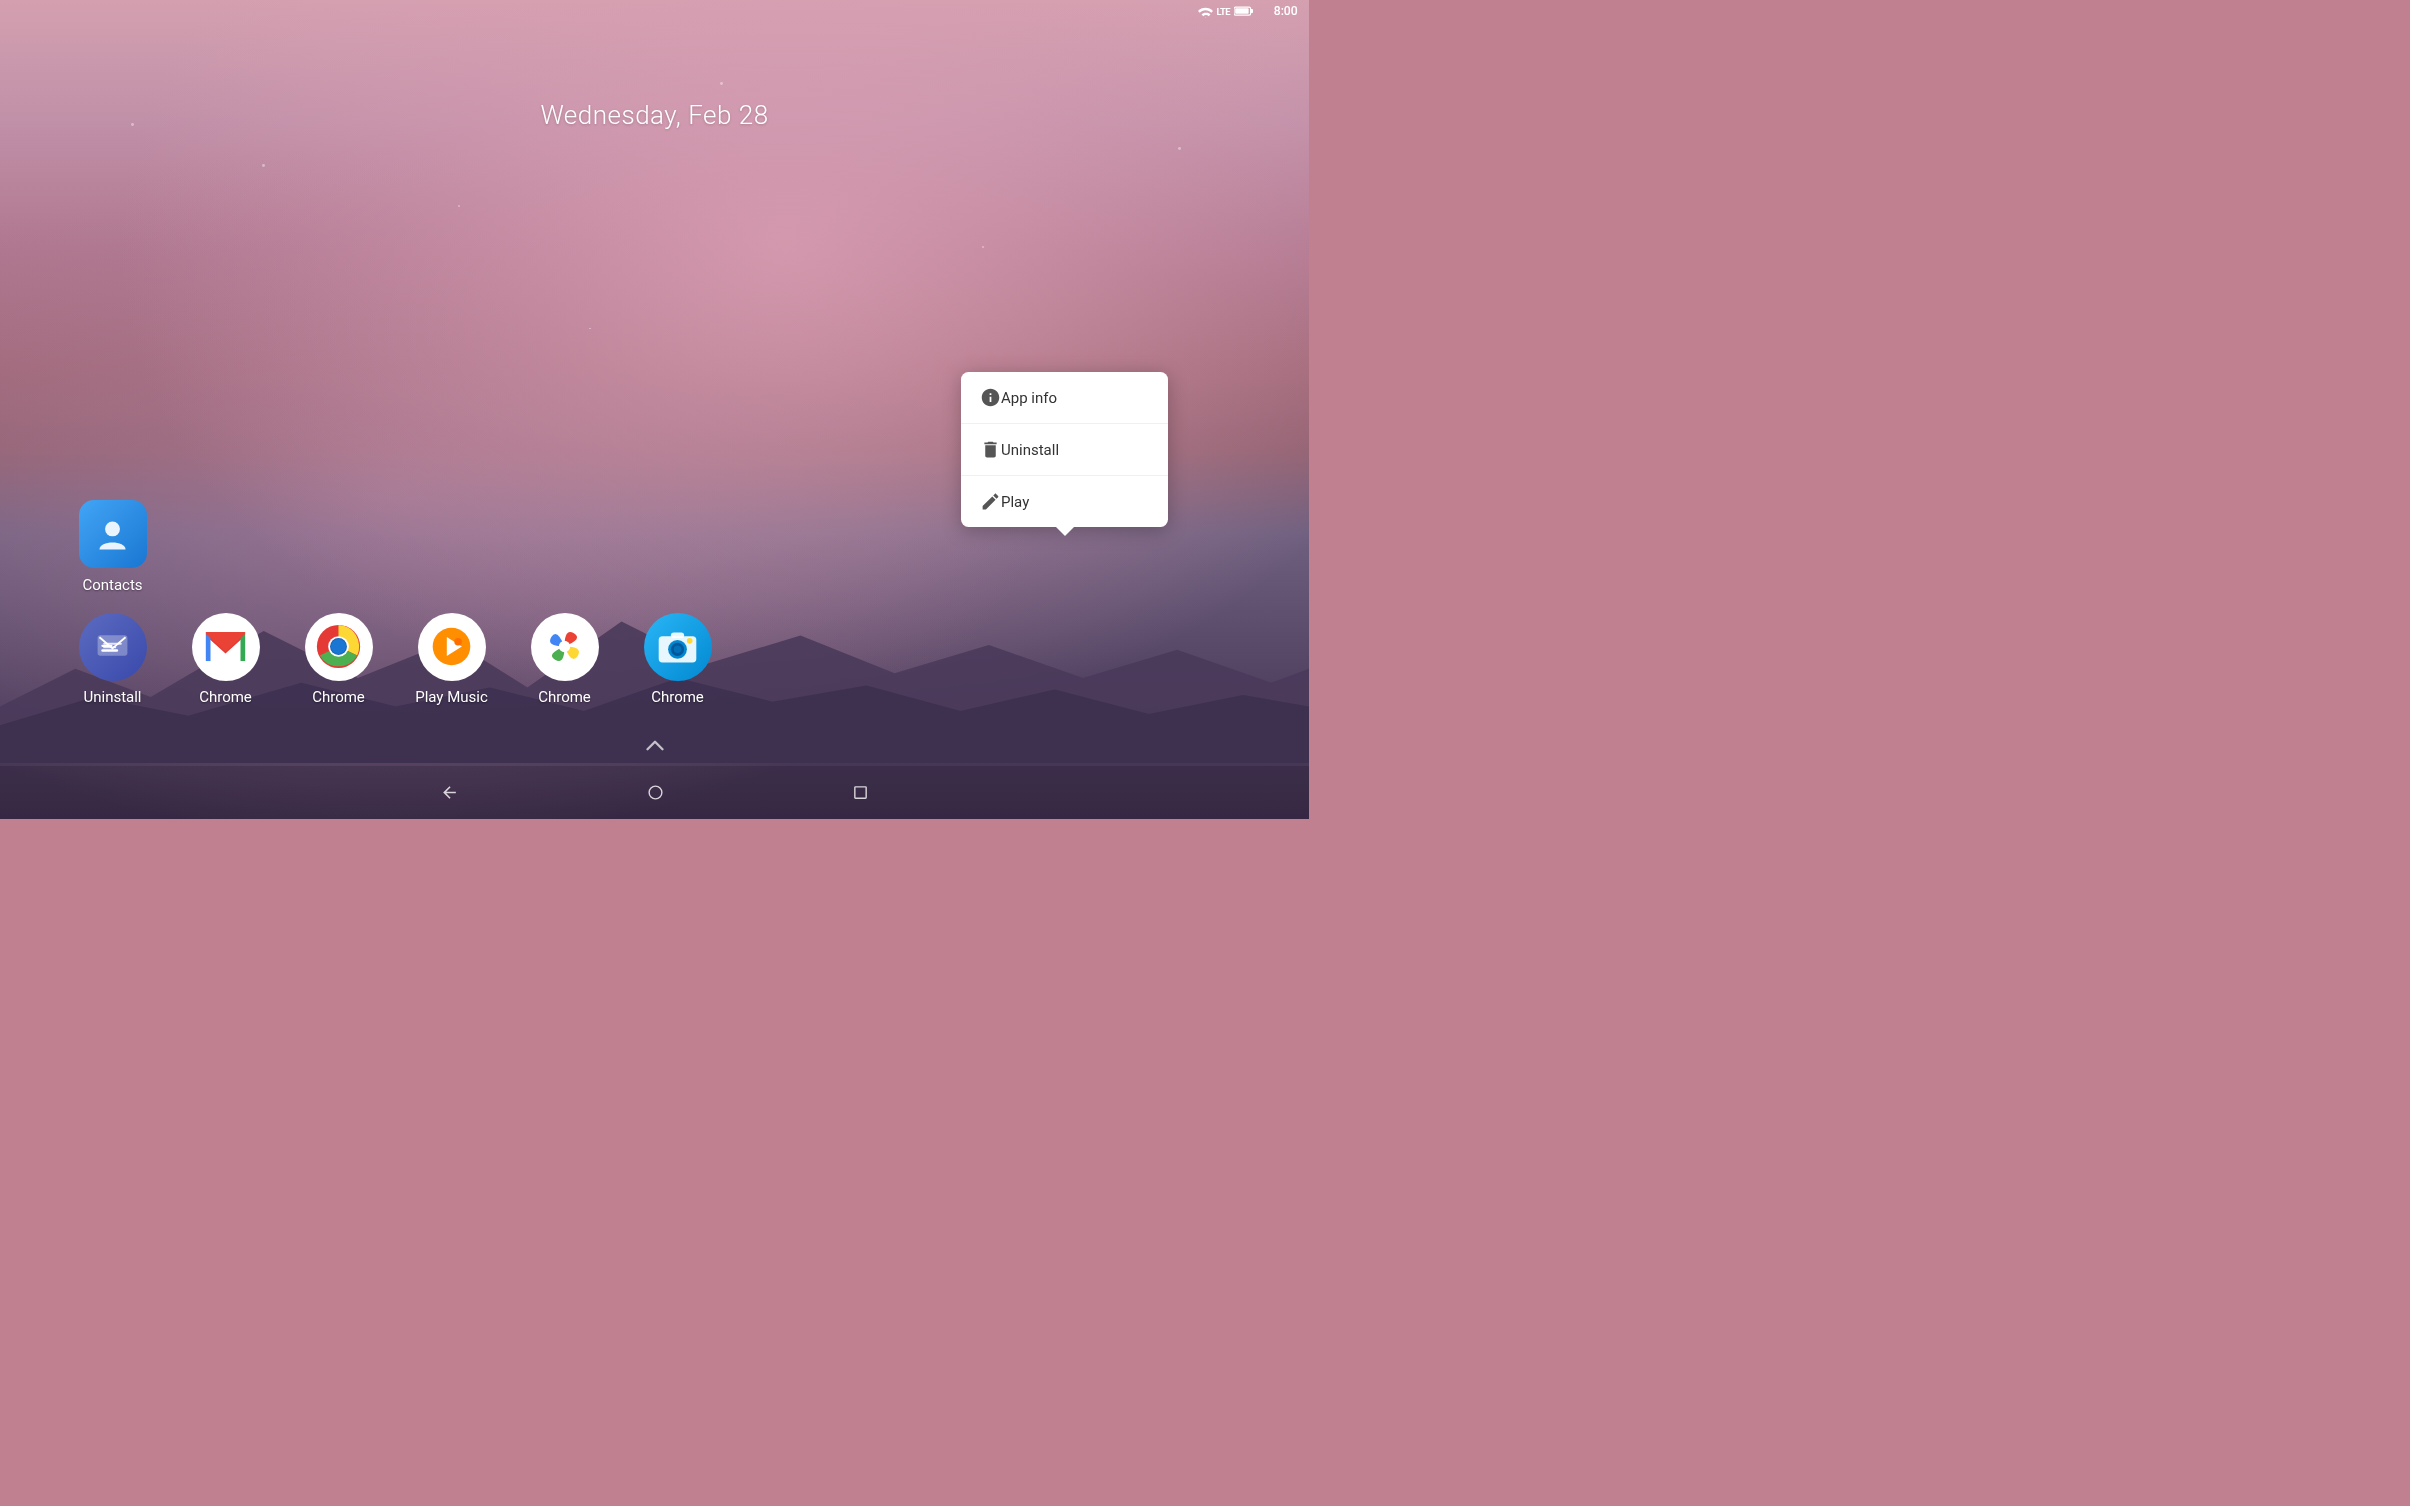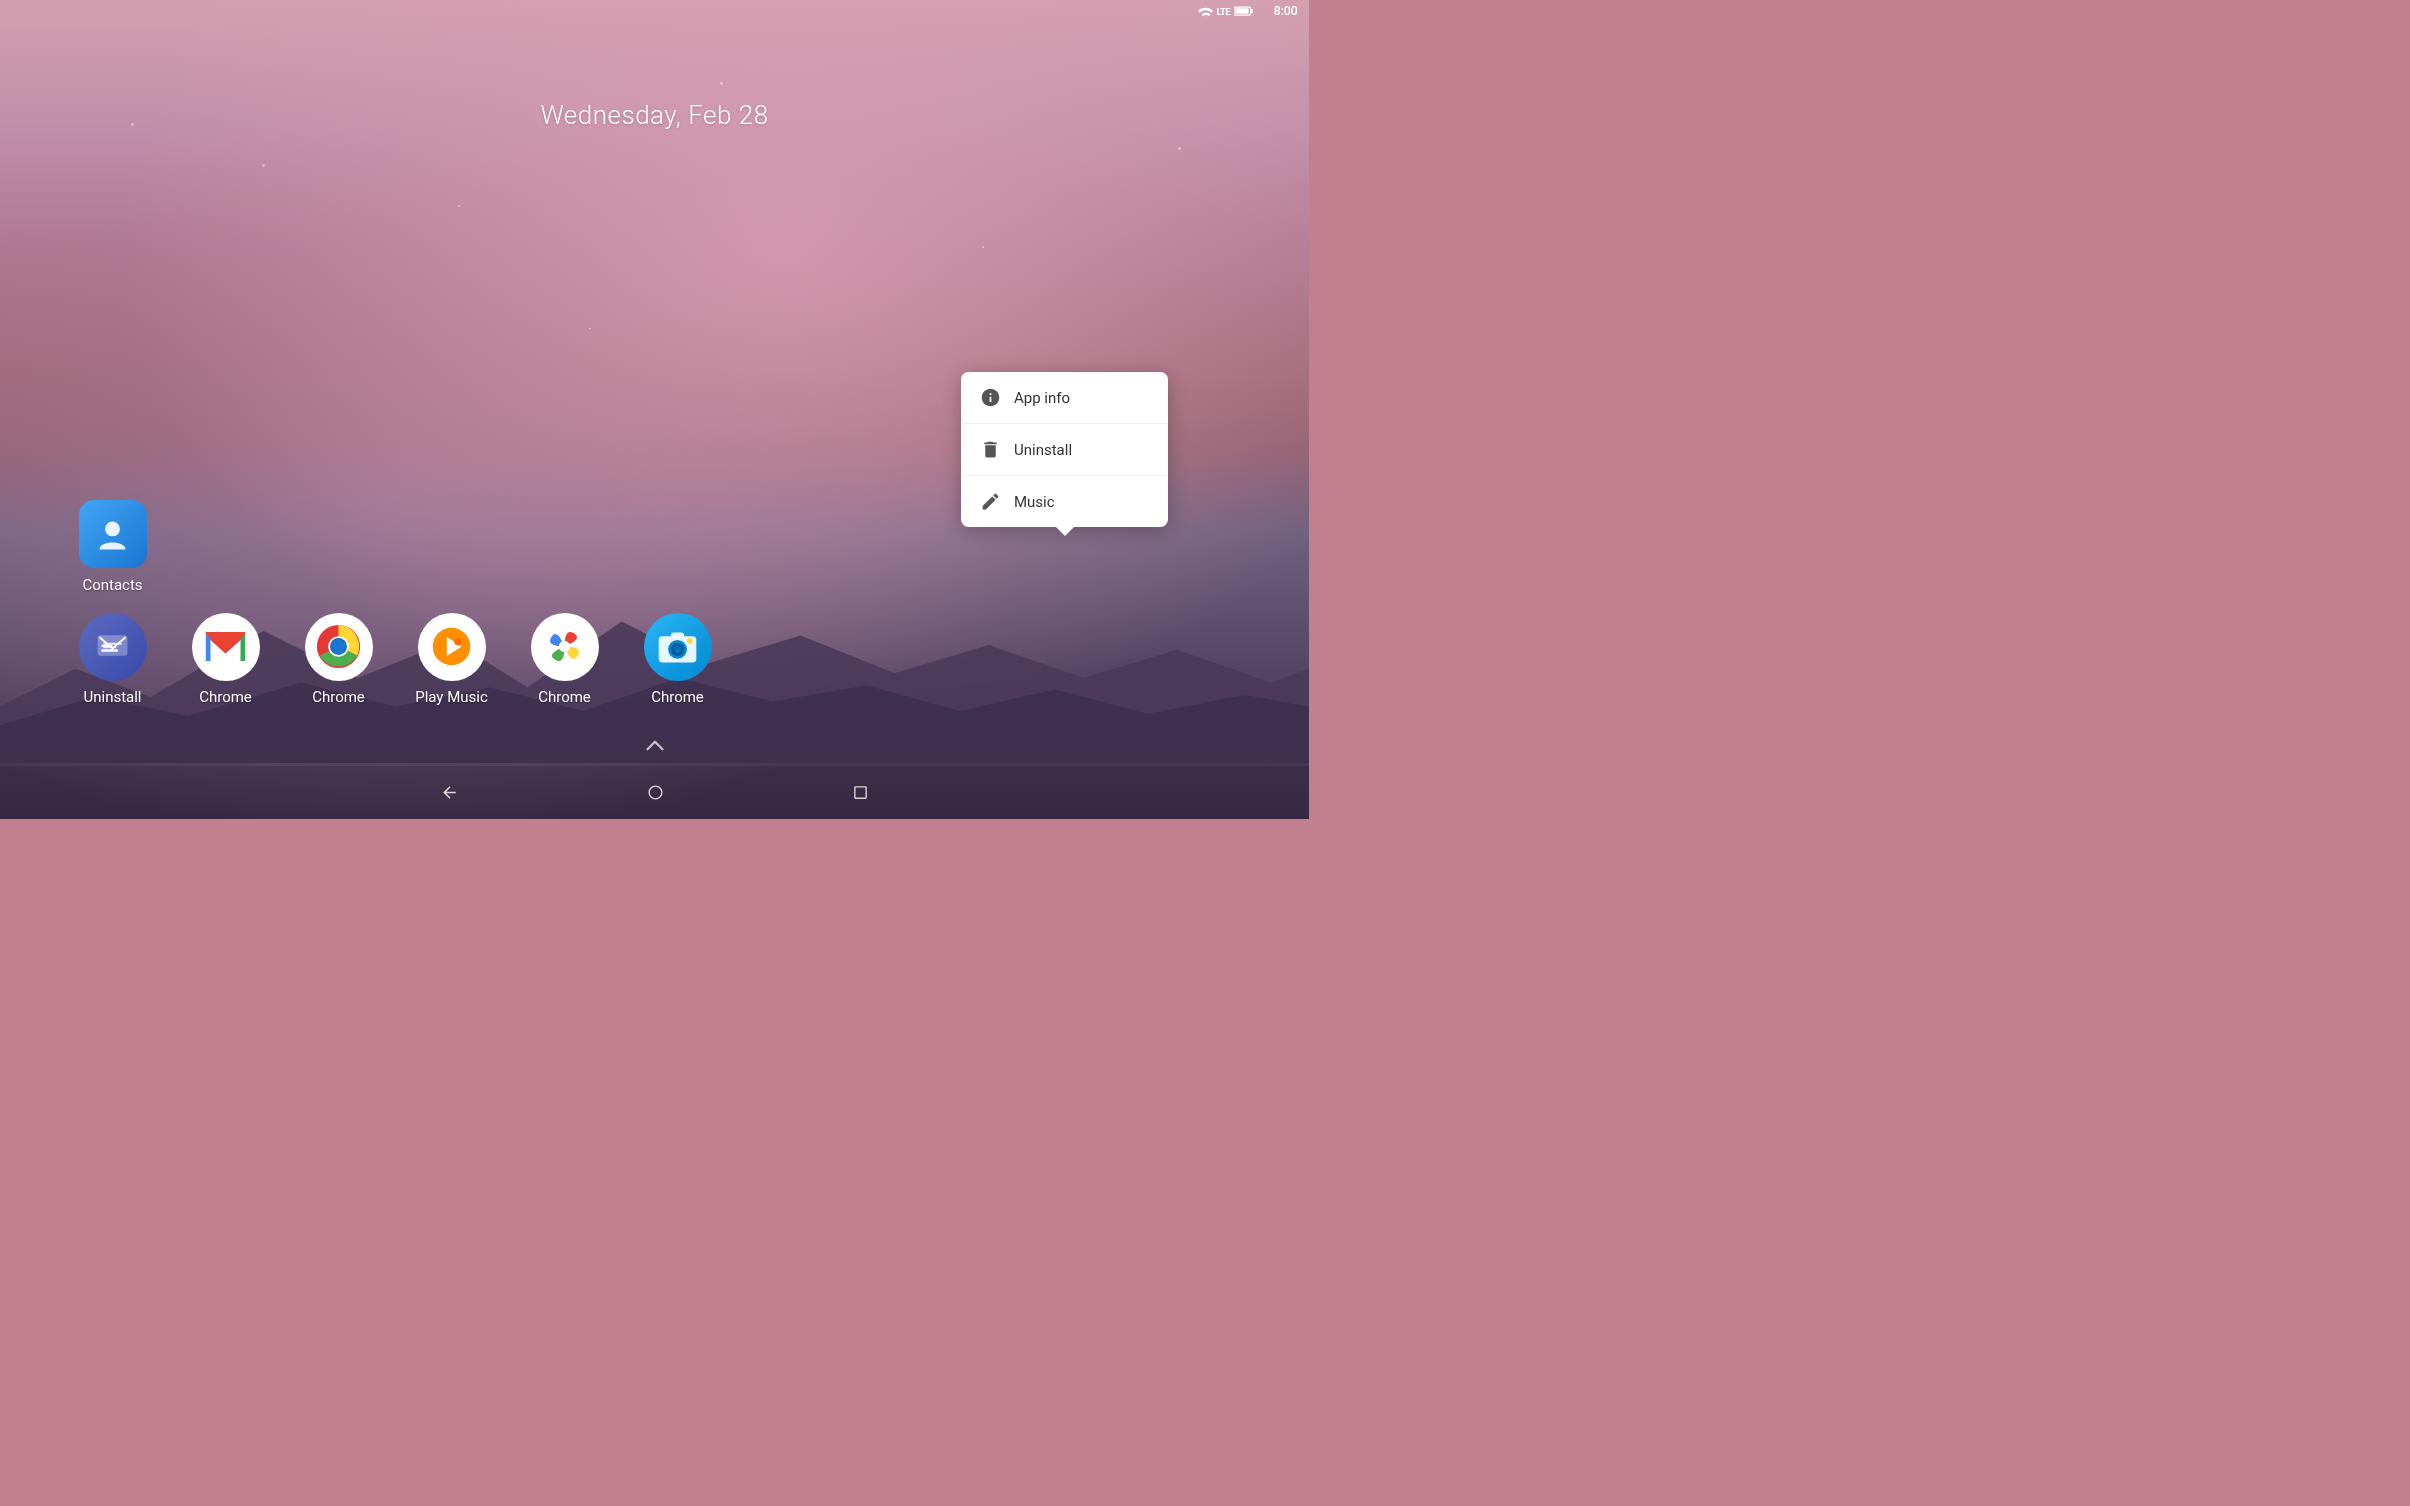--- a/index.html
+++ b/index.html
@@ -194,21 +194,21 @@
       border-left: 9.4px solid transparent;
       border-right: 9.4px solid transparent;
       border-top: 9.4px solid white;
     }
 
     .context-menu-item {
       display: flex;
       align-items: center;
       padding: 15px 19px;
       cursor: pointer;
-      gap: 13px;
+      gap: 0;
       border-bottom: 0.9px solid #f0f0f0;
     }
 
     .context-menu-item:last-child {
       border-bottom: none;
     }
 
     .context-menu-icon {
       width: 21px;
       height: 21px;
@@ -451,21 +451,21 @@
     </div>
     <span class="context-menu-text">Uninstall</span>
   </div>
 
   <div class="context-menu-item">
     <div class="context-menu-icon">
       <svg width="21" height="21" viewBox="0 0 24 24" fill="#555">
         <path d="M3 17.25V21h3.75L17.81 9.94l-3.75-3.75L3 17.25zM20.71 7.04c.39-.39.39-1.02 0-1.41l-2.34-2.34c-.39-.39-1.02-.39-1.41 0l-1.83 1.83 3.75 3.75 1.83-1.83z"></path>
       </svg>
     </div>
-    <span class="context-menu-text">Music</span>
+    <span class="context-menu-text">Play</span>
   </div>
 </div>
 
 <div class="nav-bar">
   <div class="nav-btn">
     <svg width="19" height="19" viewBox="0 0 24 24" fill="white">
       <path d="M20 11H7.83l5.59-5.59L12 4l-8 8 8 8 1.41-1.41L7.83 13H20v-2z"></path>
     </svg>
   </div>
   <div class="nav-btn">

